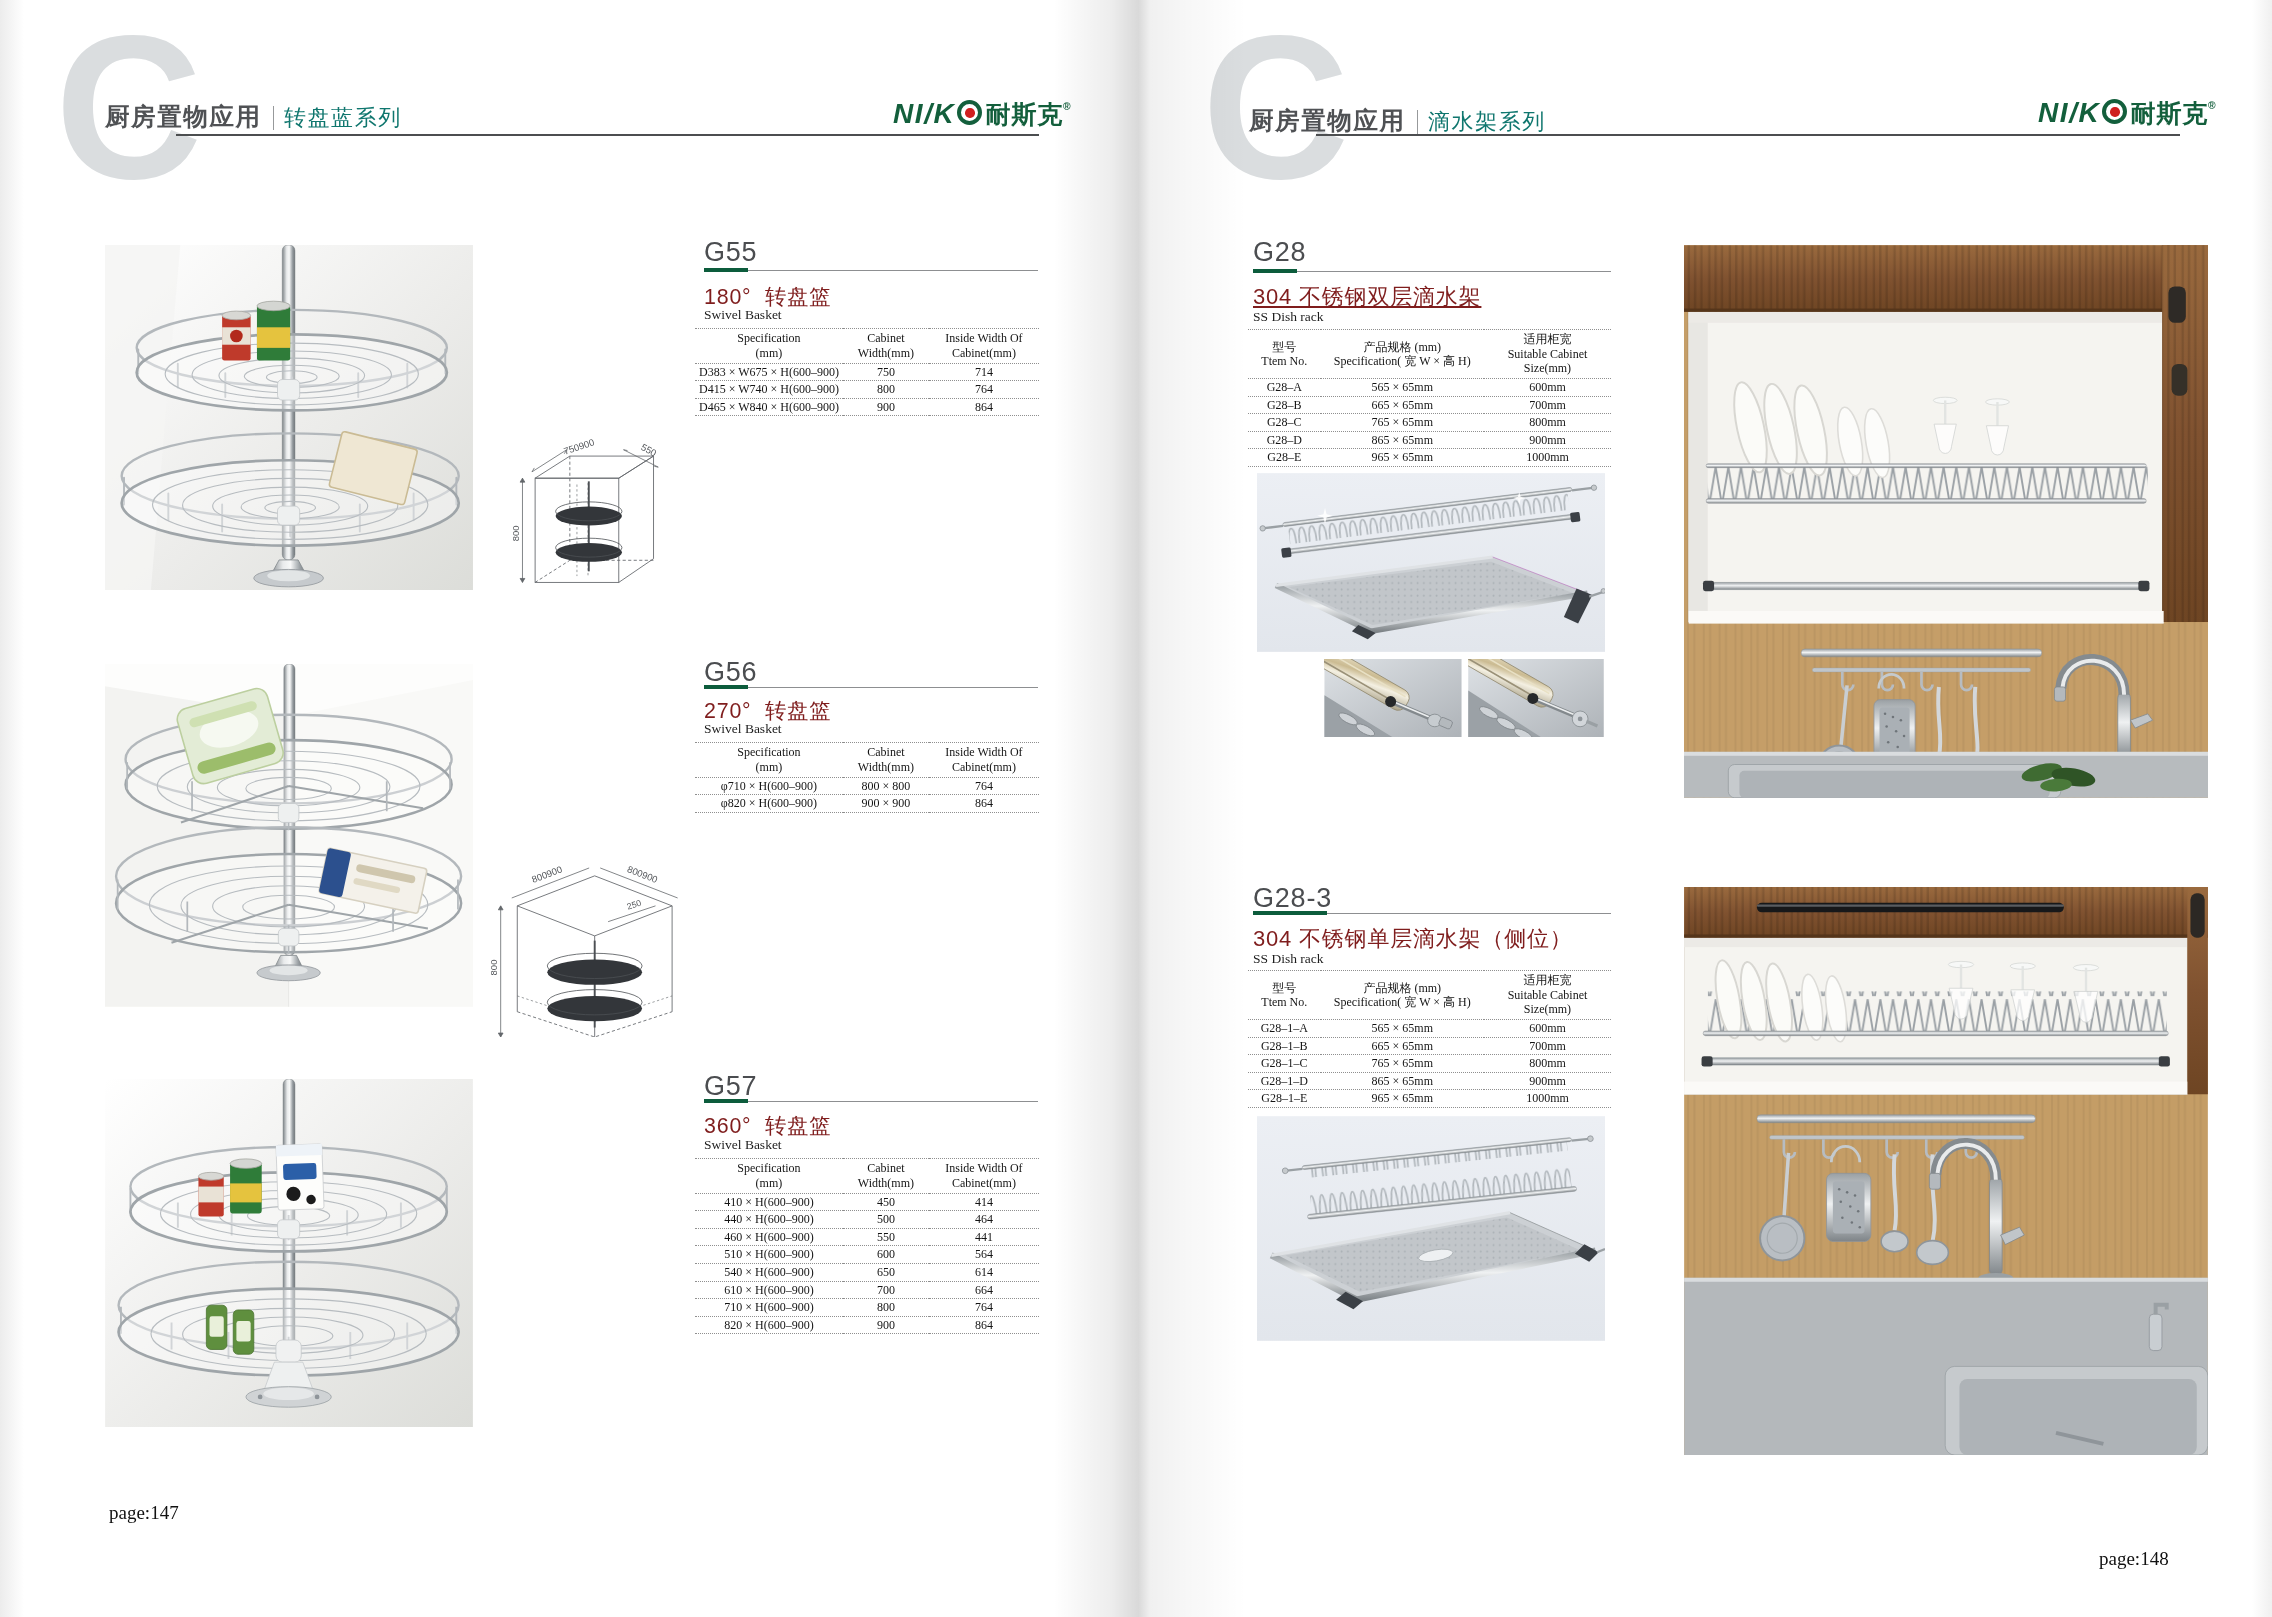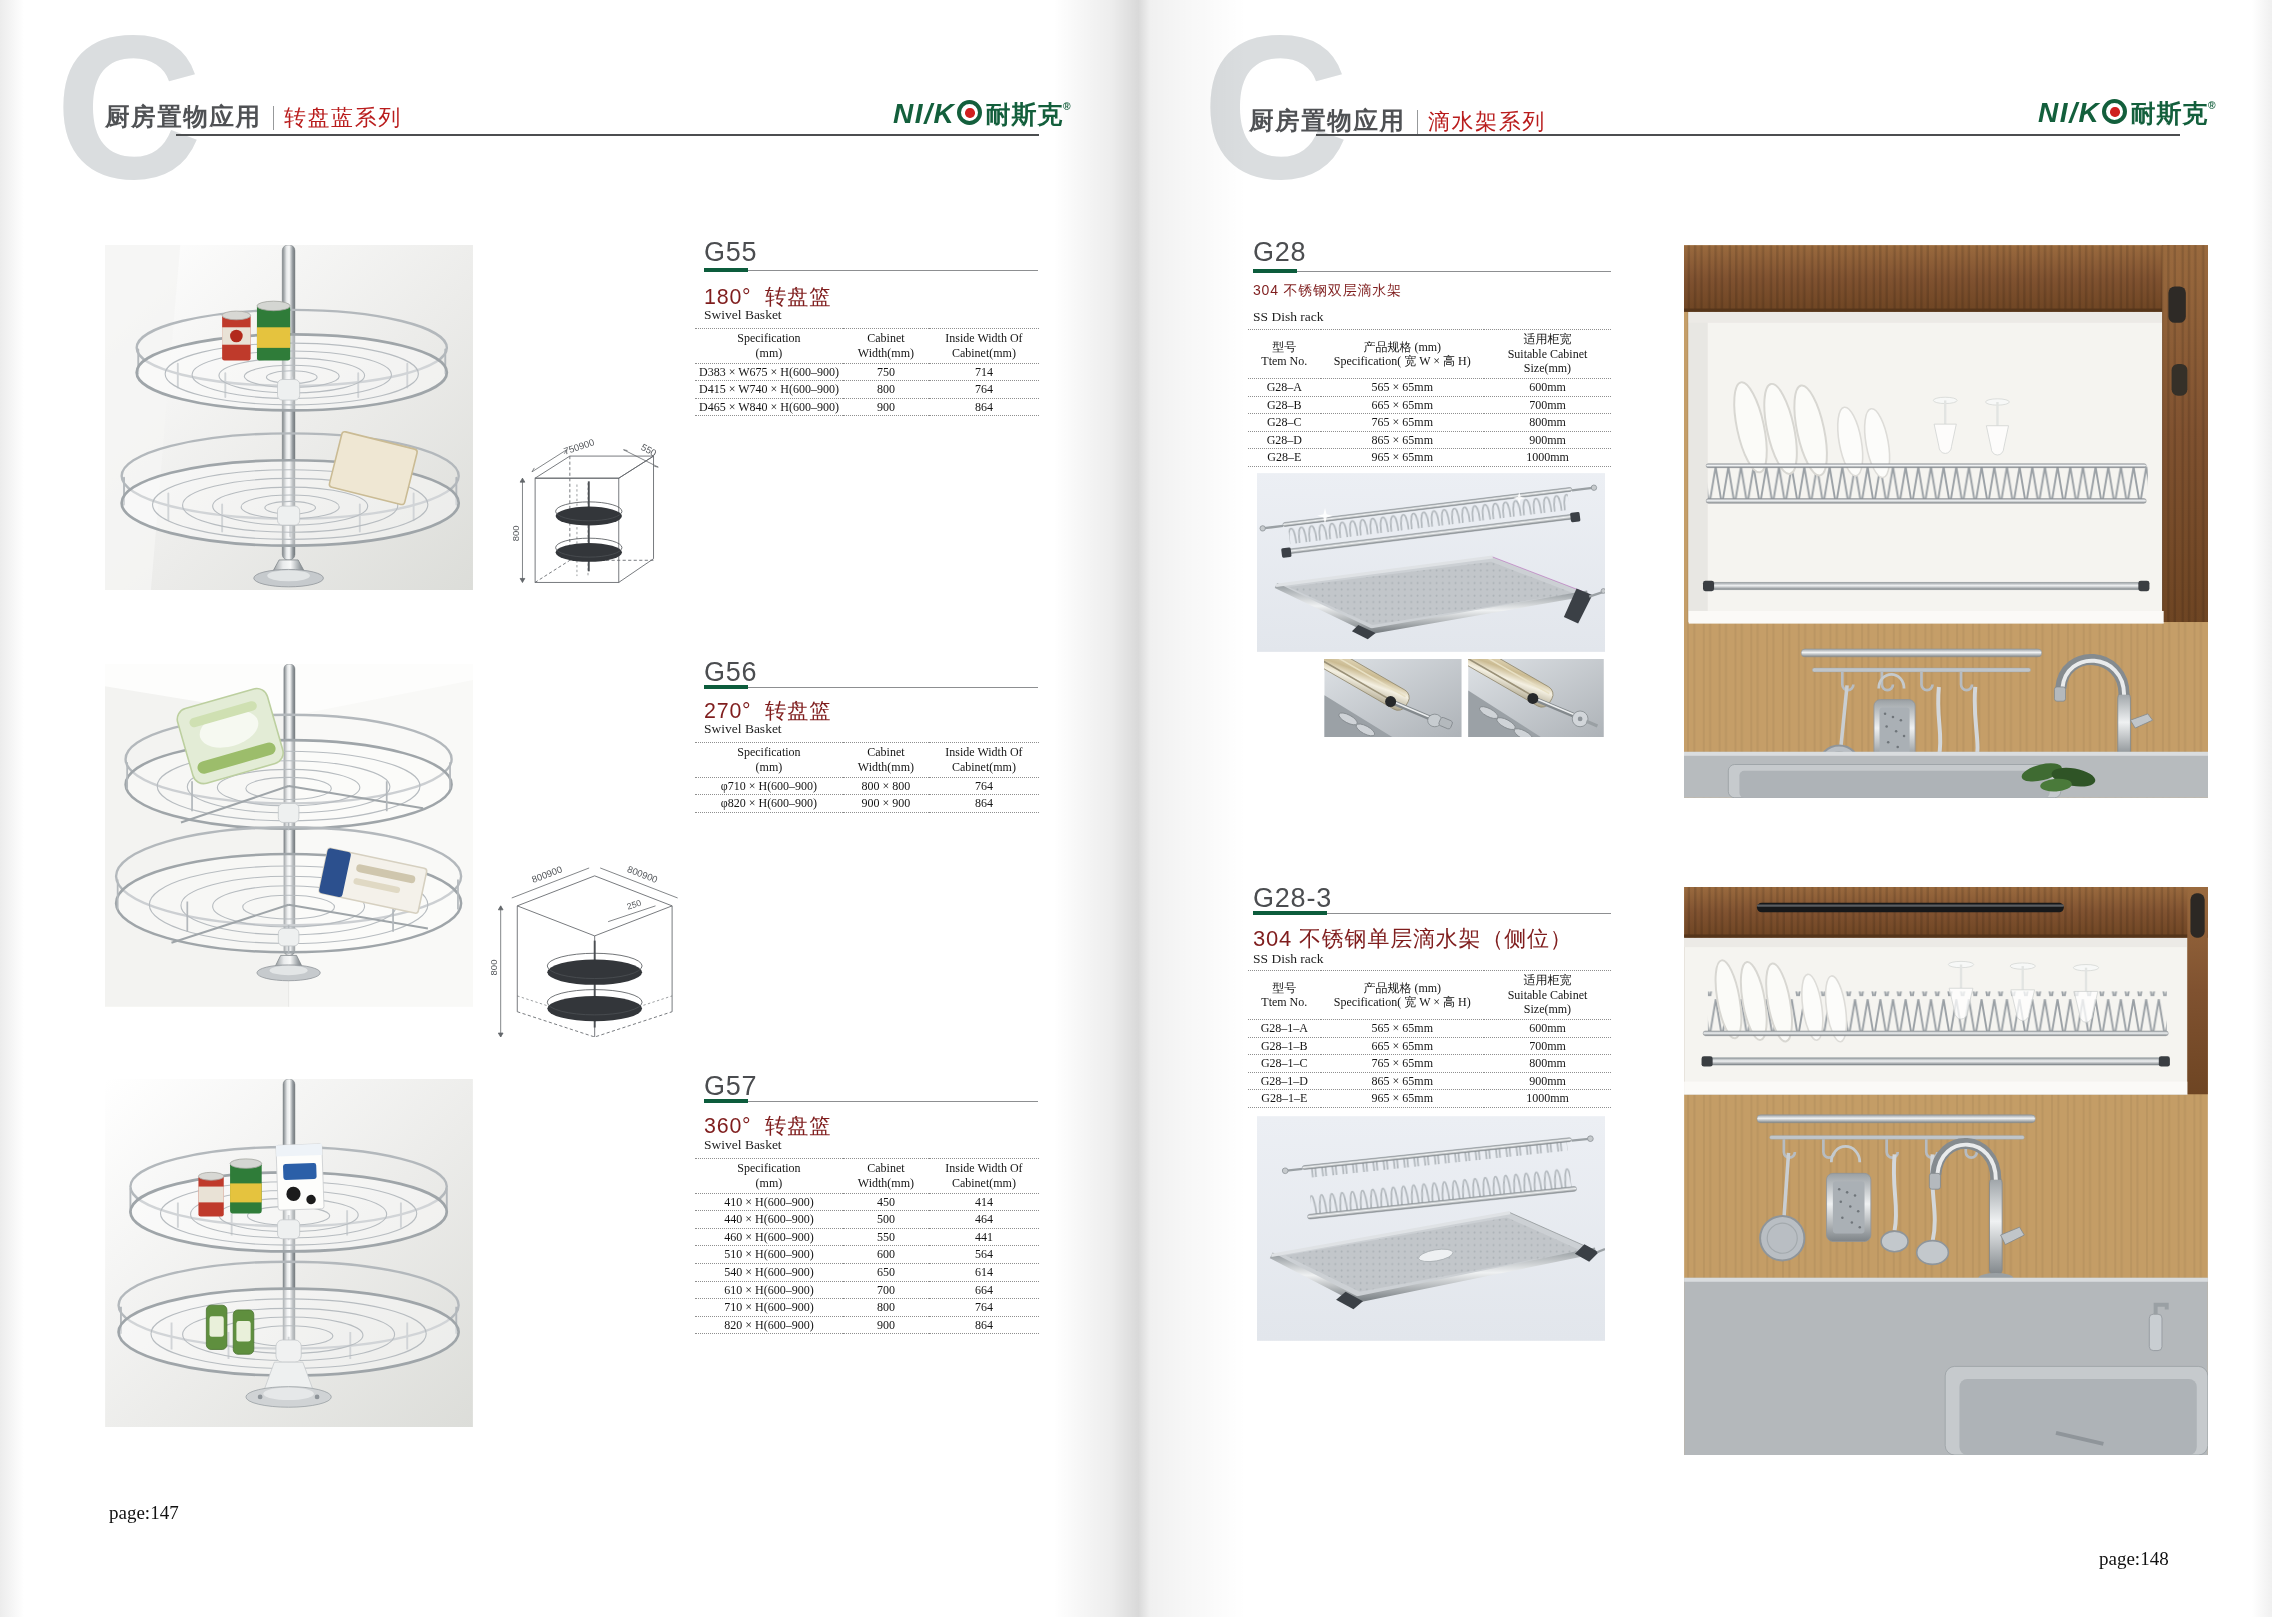--- a/index.html
+++ b/index.html
@@ -9,21 +9,21 @@
   
   .edge-left{left:0;top:0;width:24px;height:1618px;background:linear-gradient(90deg,#ececec,rgba(255,255,255,0));}
   .edge-right{right:0;top:0;width:20.6px;height:1618px;background:linear-gradient(270deg,#efefef,rgba(255,255,255,0));}
   .gutter{left:1053px;top:0;width:194px;height:1618px;
     background:linear-gradient(90deg,rgba(0,0,0,0) 0%,rgba(0,0,0,0.07) 30%,rgba(0,0,0,0.15) 44%,rgba(0,0,0,0.06) 50%,rgba(0,0,0,0.03) 70%,rgba(0,0,0,0) 100%);}
   
   .watermark{font-size:204px;font-weight:700;color:#dadddf;line-height:1;letter-spacing:0;}
   .hdr{white-space:nowrap;}
   .hdr .t{font-size:24.5px;font-weight:700;color:#4f5154;letter-spacing:1.6px;}
   .hdr .sep{display:inline-block;width:0;height:24px;border-left:1.6px solid #97999b;margin:0 10.3px 0 11px;vertical-align:-4.7px;}
-  .hdr .s{font-size:22px;font-weight:400;color:#b91c1c;letter-spacing:1.6px;margin-top:32px;}
+  .hdr .s{font-size:22px;font-weight:400;color:#0f766e;letter-spacing:1.6px;margin-top:32px;}
   .rule{height:1.6px;background:#4c4e50;}
   
   .logo{white-space:nowrap;color:#135f3c;font-weight:700;}
   .logo .lat{font-size:28px;letter-spacing:1.6px;font-style:italic;}
   .logo .o{display:inline-block;width:17.4px;height:17.4px;border:4.7px solid #135f3c;border-radius:50%;position:relative;vertical-align:-2.4px;margin:0 3.2px 0 1.6px;}
   .logo .o .dot{position:absolute;left:4px;top:4px;width:9.5px;height:9.5px;border-radius:50%;background:#cf1f1f;}
   .logo .cn{font-size:25px;letter-spacing:0.8px;}
   .logo .reg{font-size:10.3px;vertical-align:12.7px;}
   
   .pcode{font-size:27px;color:#4b4d50;letter-spacing:0.8px;}
@@ -424,21 +424,21 @@
   <div class="abs rule" style="left:1316px;top:134px;width:864px;"></div>
   <div class="abs logo" style="left:2038px;top:97px;">
     <span class="lat">NI/K</span><span class="o"><span class="dot"></span></span><span class="cn">耐斯克</span><span class="reg">®</span>
   </div>
 
   <div class="abs pcode" style="left:1253px;top:237px;">G28</div>
   <div class="abs uline" style="left:1253px;top:269px;width:358px;">
       <span class="gray"></span>
       <span class="green" style="width:44px;"></span>
     </div>
-  <div class="abs cn-title" style="left:1253px;top:282px;font-size:14px;">304 不锈钢双层滴水架</div>
+  <div class="abs cn-title" style="left:1253px;top:282px;font-size:22px;text-decoration:underline;">304 不锈钢双层滴水架</div>
   <div class="abs en-title" style="left:1253px;top:309px;">SS Dish rack</div>
   <table class="abs spec rt" style="left:1248px;top:329px;width:363px;">
       <thead>
         <tr>
           <th>型号<br>Ttem No.</th>
           <th>产品规格 (mm)<br>Specification( 宽 W × 高 H)</th>
           <th>适用柜宽<br>Suitable Cabinet Size(mm)</th>
         </tr>
       </thead>
       <tbody>

